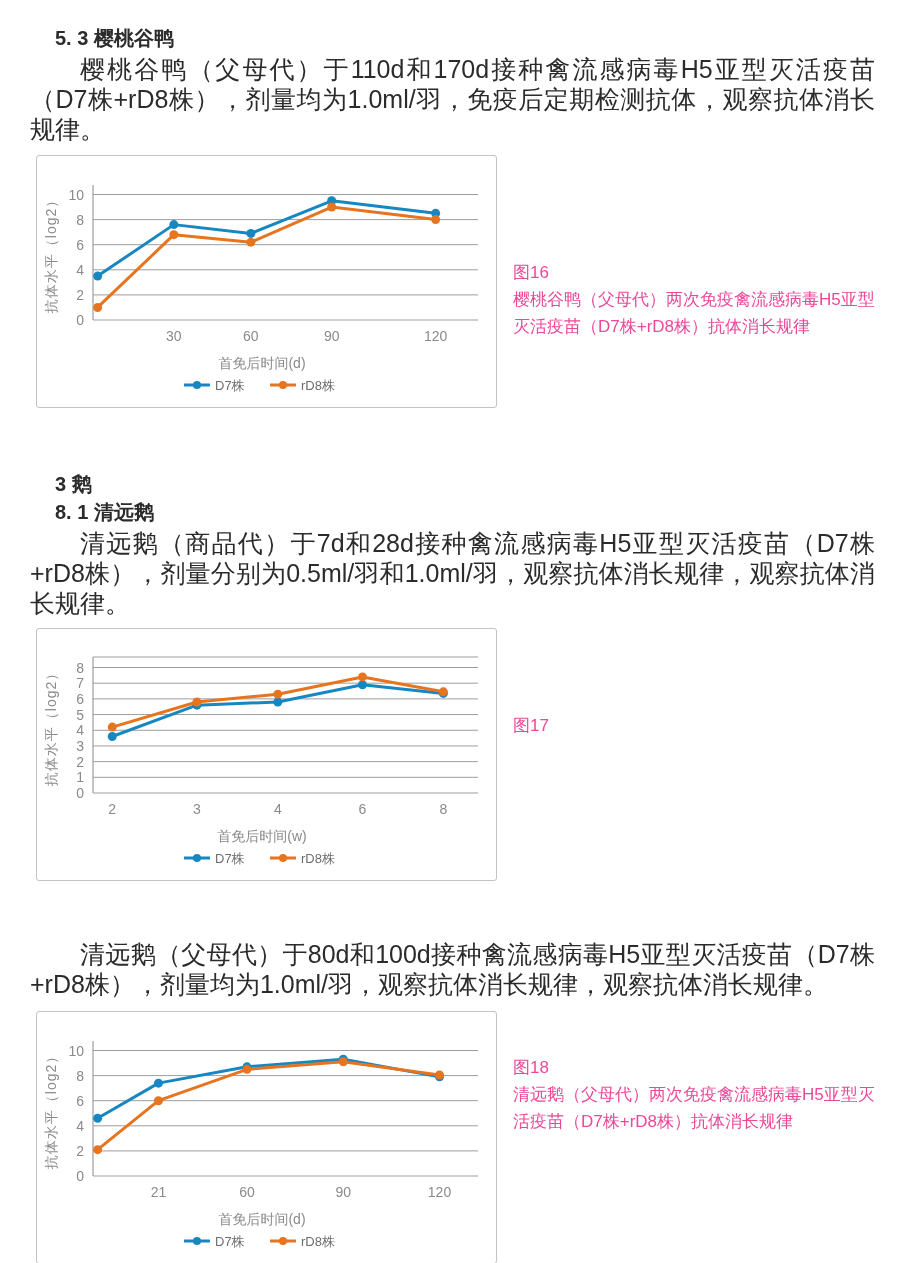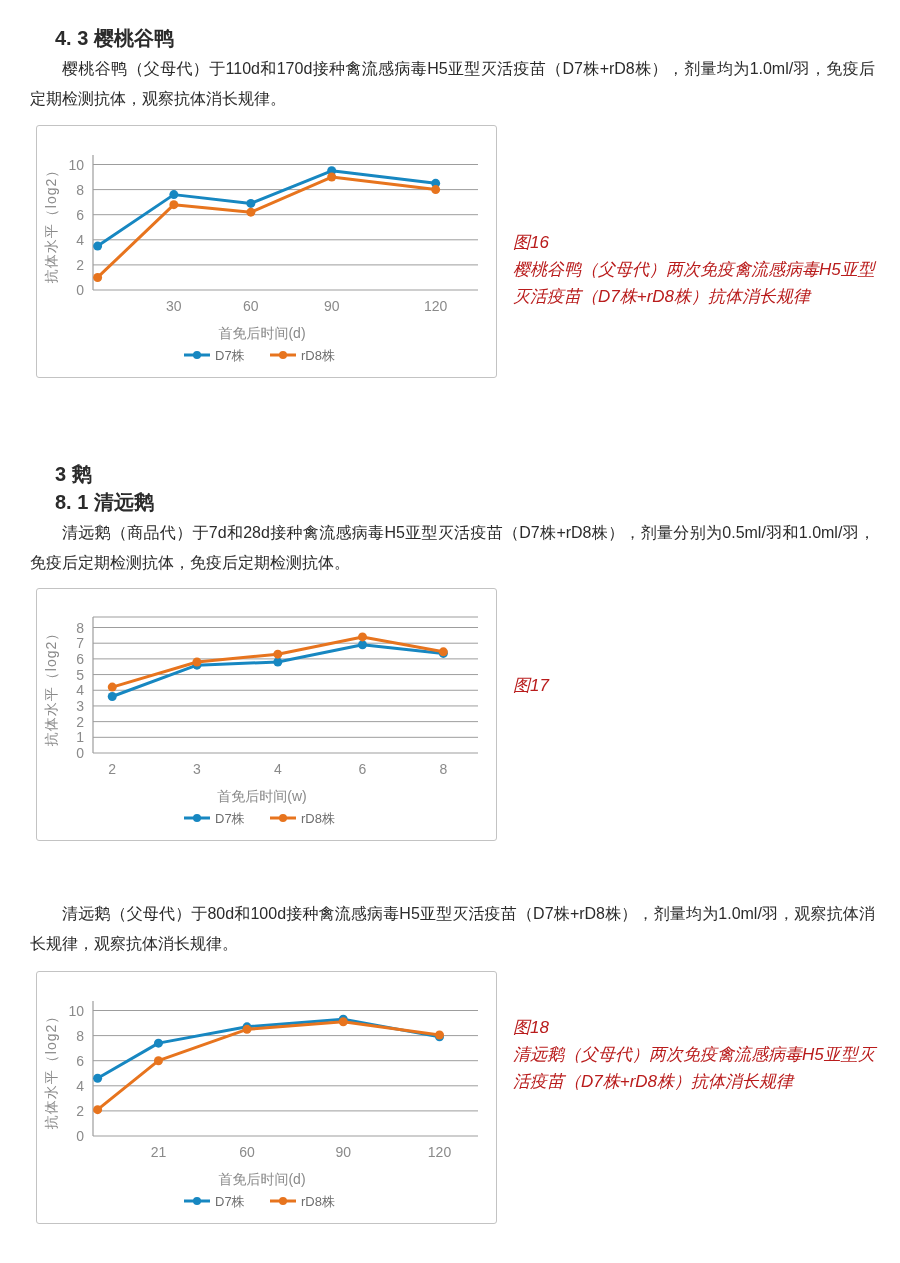--- a/index.html
+++ b/index.html
@@ -9,56 +9,56 @@
     font-family: "Liberation Sans", "DejaVu Sans", sans-serif;
     color: #2b2b2b;
     overflow: hidden;
   }
   .page { width: 900px; height: 1263px; padding: 26px 25px 0 30px; background: #fff; }
 
   h2.sec-heading {
     font-size: 20px; font-weight: bold; color: #2b2b2b;
     line-height: 24px; padding-left: 25px;
   }
-  h2.sec-heading.parent { padding-left: 25px; margin-top: 20px; }
+  h2.sec-heading.parent { padding-left: 25px; }
   p.body-para {
-    font-size: 16px; font-weight: 500; color: #2b2b2b;
+    font-size: 25px; font-weight: 500; color: #2b2b2b;
     line-height: 30px; text-indent: 2em; margin-top: 4px;
     width: 845px; text-align: justify;
   }
 
   .figure-row { display: flex; align-items: flex-start; }
   .fig-1 { margin-top: 11px; }
   .fig-2 { margin-top: 10px; }
   .fig-3 { margin-top: 12px; }
 
   .chart-box {
     width: 461px; height: 253px; flex: 0 0 461px;
     margin-left: 6px;
     border: 1px solid #c3c3c3; border-radius: 3px;
     background: #fff; overflow: hidden;
   }
   .chart-box svg { display: block; }
 
-  .caption { width: 382px; margin-left: 16px; color: #b91c1c;
-             font-size: 17px; line-height: 27px; font-style: italic; }
+  .caption { width: 382px; margin-left: 16px; color: #ec4899;
+             font-size: 17px; line-height: 27px; }
   .fig-1 .caption { margin-top: 104px; }
   .fig-2 .caption { margin-top: 84px; }
   .fig-3 .caption { margin-top: 43px; }
 
   .gap-after-fig1 { height: 64px; }
   .gap-small { height: 4px; }
   .gap-after-fig2 { height: 54px; }
 </style>
 </head>
 <body>
 
 <div class="page">
 
-  <h2 class="sec-heading">4. 3 樱桃谷鸭</h2>
+  <h2 class="sec-heading">5. 3 樱桃谷鸭</h2>
   <p class="body-para">樱桃谷鸭（父母代）于110d和170d接种禽流感病毒H5亚型灭活疫苗（D7株+rD8株），剂量均为1.0ml/羽，免疫后定期检测抗体，观察抗体消长规律。</p>
 
   <div class="figure-row fig-1">
     <div class="chart-box">
       <svg width="459" height="251">
           <g>
             <line x1="56" x2="441" y1="164" y2="164" stroke="#9d9d9d" stroke-width="1"></line>
             <line x1="56" x2="441" y1="138.9" y2="138.9" stroke="#9d9d9d" stroke-width="1"></line>
             <line x1="56" x2="441" y1="113.8" y2="113.8" stroke="#9d9d9d" stroke-width="1"></line>
             <line x1="56" x2="441" y1="88.69999999999999" y2="88.69999999999999" stroke="#9d9d9d" stroke-width="1"></line>
@@ -112,21 +112,21 @@
       <div>图16</div>
       <div>樱桃谷鸭（父母代）两次免疫禽流感病毒H5亚型灭活疫苗（D7株+rD8株）抗体消长规律</div>
     </div>
   </div>
 
   <div class="gap-after-fig1"></div>
 
   <h2 class="sec-heading parent">3 鹅</h2>
   <div class="gap-small"></div>
   <h2 class="sec-heading">8. 1 清远鹅</h2>
-  <p class="body-para">清远鹅（商品代）于7d和28d接种禽流感病毒H5亚型灭活疫苗（D7株+rD8株），剂量分别为0.5ml/羽和1.0ml/羽，免疫后定期检测抗体，免疫后定期检测抗体。</p>
+  <p class="body-para">清远鹅（商品代）于7d和28d接种禽流感病毒H5亚型灭活疫苗（D7株+rD8株），剂量分别为0.5ml/羽和1.0ml/羽，观察抗体消长规律，观察抗体消长规律。</p>
 
   <div class="figure-row fig-2">
     <div class="chart-box">
       <svg width="459" height="251">
           <g>
             <line x1="56" x2="441" y1="164" y2="164" stroke="#9d9d9d" stroke-width="1"></line>
             <line x1="56" x2="441" y1="148.3125" y2="148.3125" stroke="#9d9d9d" stroke-width="1"></line>
             <line x1="56" x2="441" y1="132.625" y2="132.625" stroke="#9d9d9d" stroke-width="1"></line>
             <line x1="56" x2="441" y1="116.9375" y2="116.9375" stroke="#9d9d9d" stroke-width="1"></line>
             <line x1="56" x2="441" y1="101.25" y2="101.25" stroke="#9d9d9d" stroke-width="1"></line>

